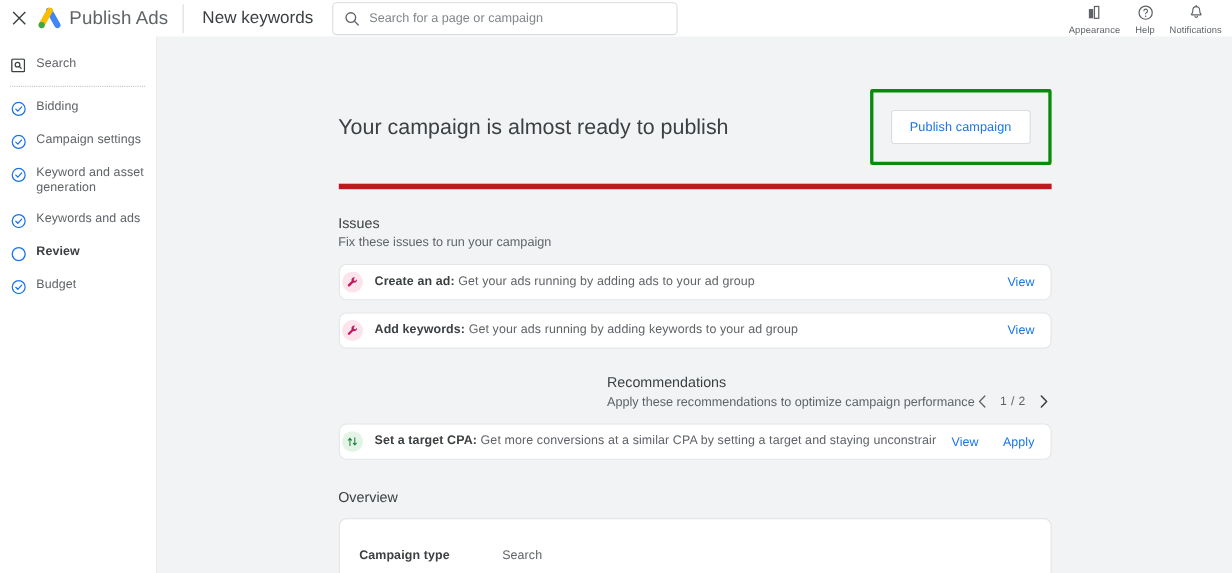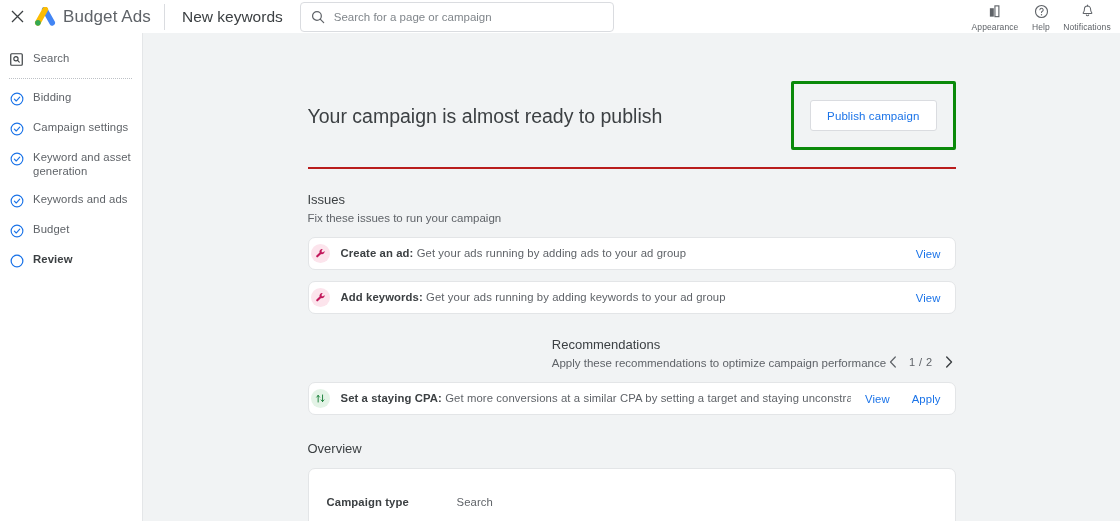--- a/index.html
+++ b/index.html
@@ -177,21 +177,21 @@
     margin: 0 auto;
     padding-top: 48px;
     position: relative;
   }
 
   .head-row {
     display: flex;
     align-items: center;
     justify-content: space-between;
     padding-bottom: 17px;
-    border-bottom: 2px solid #b91c1c;
+    border-bottom: 5px solid #b91c1c;
   }
   .head-title {
     font-size: 19.5px;
     color: #3c4043;
     letter-spacing: 0;
     line-height: 24px;
   }
 
   .publish-highlight {
     border: 3px solid #0a8a0a;
@@ -368,21 +368,21 @@
   </div>
 
   <div class="brand">
     <span>
       <svg class="brand-logo" viewBox="0 0 24 22">
         <path d="M14.4 1.2 L22.6 15.8 a3.1 3.1 0 0 1-5.4 3.1 L9 4.3 a3.1 3.1 0 0 1 5.4-3.1Z" fill="#4285f4"></path>
         <path d="M9.6 1.2 L1.4 15.8 a3.1 3.1 0 0 0 5.4 3.1 L15 4.3 a3.1 3.1 0 0 0-5.4-3.1Z" fill="#fbbc04"></path>
         <circle cx="4.2" cy="17.4" r="3.1" fill="#34a853"></circle>
       </svg>
     </span>
-    <span class="brand-text">Budget Ads</span>
+    <span class="brand-text">Publish Ads</span>
   </div>
 
   <div class="topbar-divider"></div>
 
   <div class="page-title">New keywords</div>
 
   <div class="search-wrap">
     <span>
       <svg width="14" height="14" viewBox="0 0 16 16">
         <circle cx="6.8" cy="6.8" r="5" stroke="#5f6368" stroke-width="1.4" fill="none"></circle>
@@ -481,37 +481,37 @@
     <div class="nav-item">
       <span class="nav-icon">
         <svg width="14" height="14" viewBox="0 0 16 16">
           <circle cx="8" cy="8" r="6.7" stroke="#1a73e8" stroke-width="1.3" fill="none"></circle>
           <path d="M5 8.2 L7.1 10.3 L11.1 5.9" stroke="#1a73e8" stroke-width="1.3" fill="none" stroke-linecap="round" stroke-linejoin="round"></path>
         </svg>
       </span>
       <span class="nav-label">Keywords and ads</span>
     </div>
 
+    <div class="nav-item current">
+      <span class="nav-icon">
+        <svg width="14" height="14" viewBox="0 0 16 16">
+          <circle cx="8" cy="8" r="6.7" stroke="#1a73e8" stroke-width="1.4" fill="none"></circle>
+        </svg>
+      </span>
+      <span class="nav-label">Review</span>
+    </div>
+
     <div class="nav-item">
       <span class="nav-icon">
         <svg width="14" height="14" viewBox="0 0 16 16">
           <circle cx="8" cy="8" r="6.7" stroke="#1a73e8" stroke-width="1.3" fill="none"></circle>
           <path d="M5 8.2 L7.1 10.3 L11.1 5.9" stroke="#1a73e8" stroke-width="1.3" fill="none" stroke-linecap="round" stroke-linejoin="round"></path>
         </svg>
       </span>
       <span class="nav-label">Budget</span>
-    </div>
-
-    <div class="nav-item current">
-      <span class="nav-icon">
-        <svg width="14" height="14" viewBox="0 0 16 16">
-          <circle cx="8" cy="8" r="6.7" stroke="#1a73e8" stroke-width="1.4" fill="none"></circle>
-        </svg>
-      </span>
-      <span class="nav-label">Review</span>
     </div>
 
   </div>
 
   <div class="main">
     <div class="content">
 
       <div class="head-row">
         <div class="head-title">Your campaign is almost ready to publish</div>
         <div class="publish-highlight">
@@ -573,21 +573,21 @@
       </div>
 
       <div class="card">
         <span class="card-icon trend">
           <svg width="11" height="11" viewBox="0 0 14 14">
             <path d="M4 11.5 L4 3.2 M4 3.2 L2.2 5.2 M4 3.2 L5.8 5.2" stroke="#188038" stroke-width="1.2" fill="none" stroke-linecap="round" stroke-linejoin="round"></path>
             <path d="M9.6 2.5 L9.6 10.8 M9.6 10.8 L7.8 8.8 M9.6 10.8 L11.4 8.8" stroke="#188038" stroke-width="1.2" fill="none" stroke-linecap="round" stroke-linejoin="round"></path>
           </svg>
         </span>
         <div class="card-text">
-          <b>Set a staying CPA:</b>
+          <b>Set a target CPA:</b>
           <span>Get more conversions at a similar CPA by setting a target and staying unconstrained by budget</span>
           
         </div>
         <div class="card-actions">
           <span class="card-link">View</span>
           <span class="card-link">Apply</span>
         </div>
       </div>
 
       <div class="overview-title">Overview</div>

